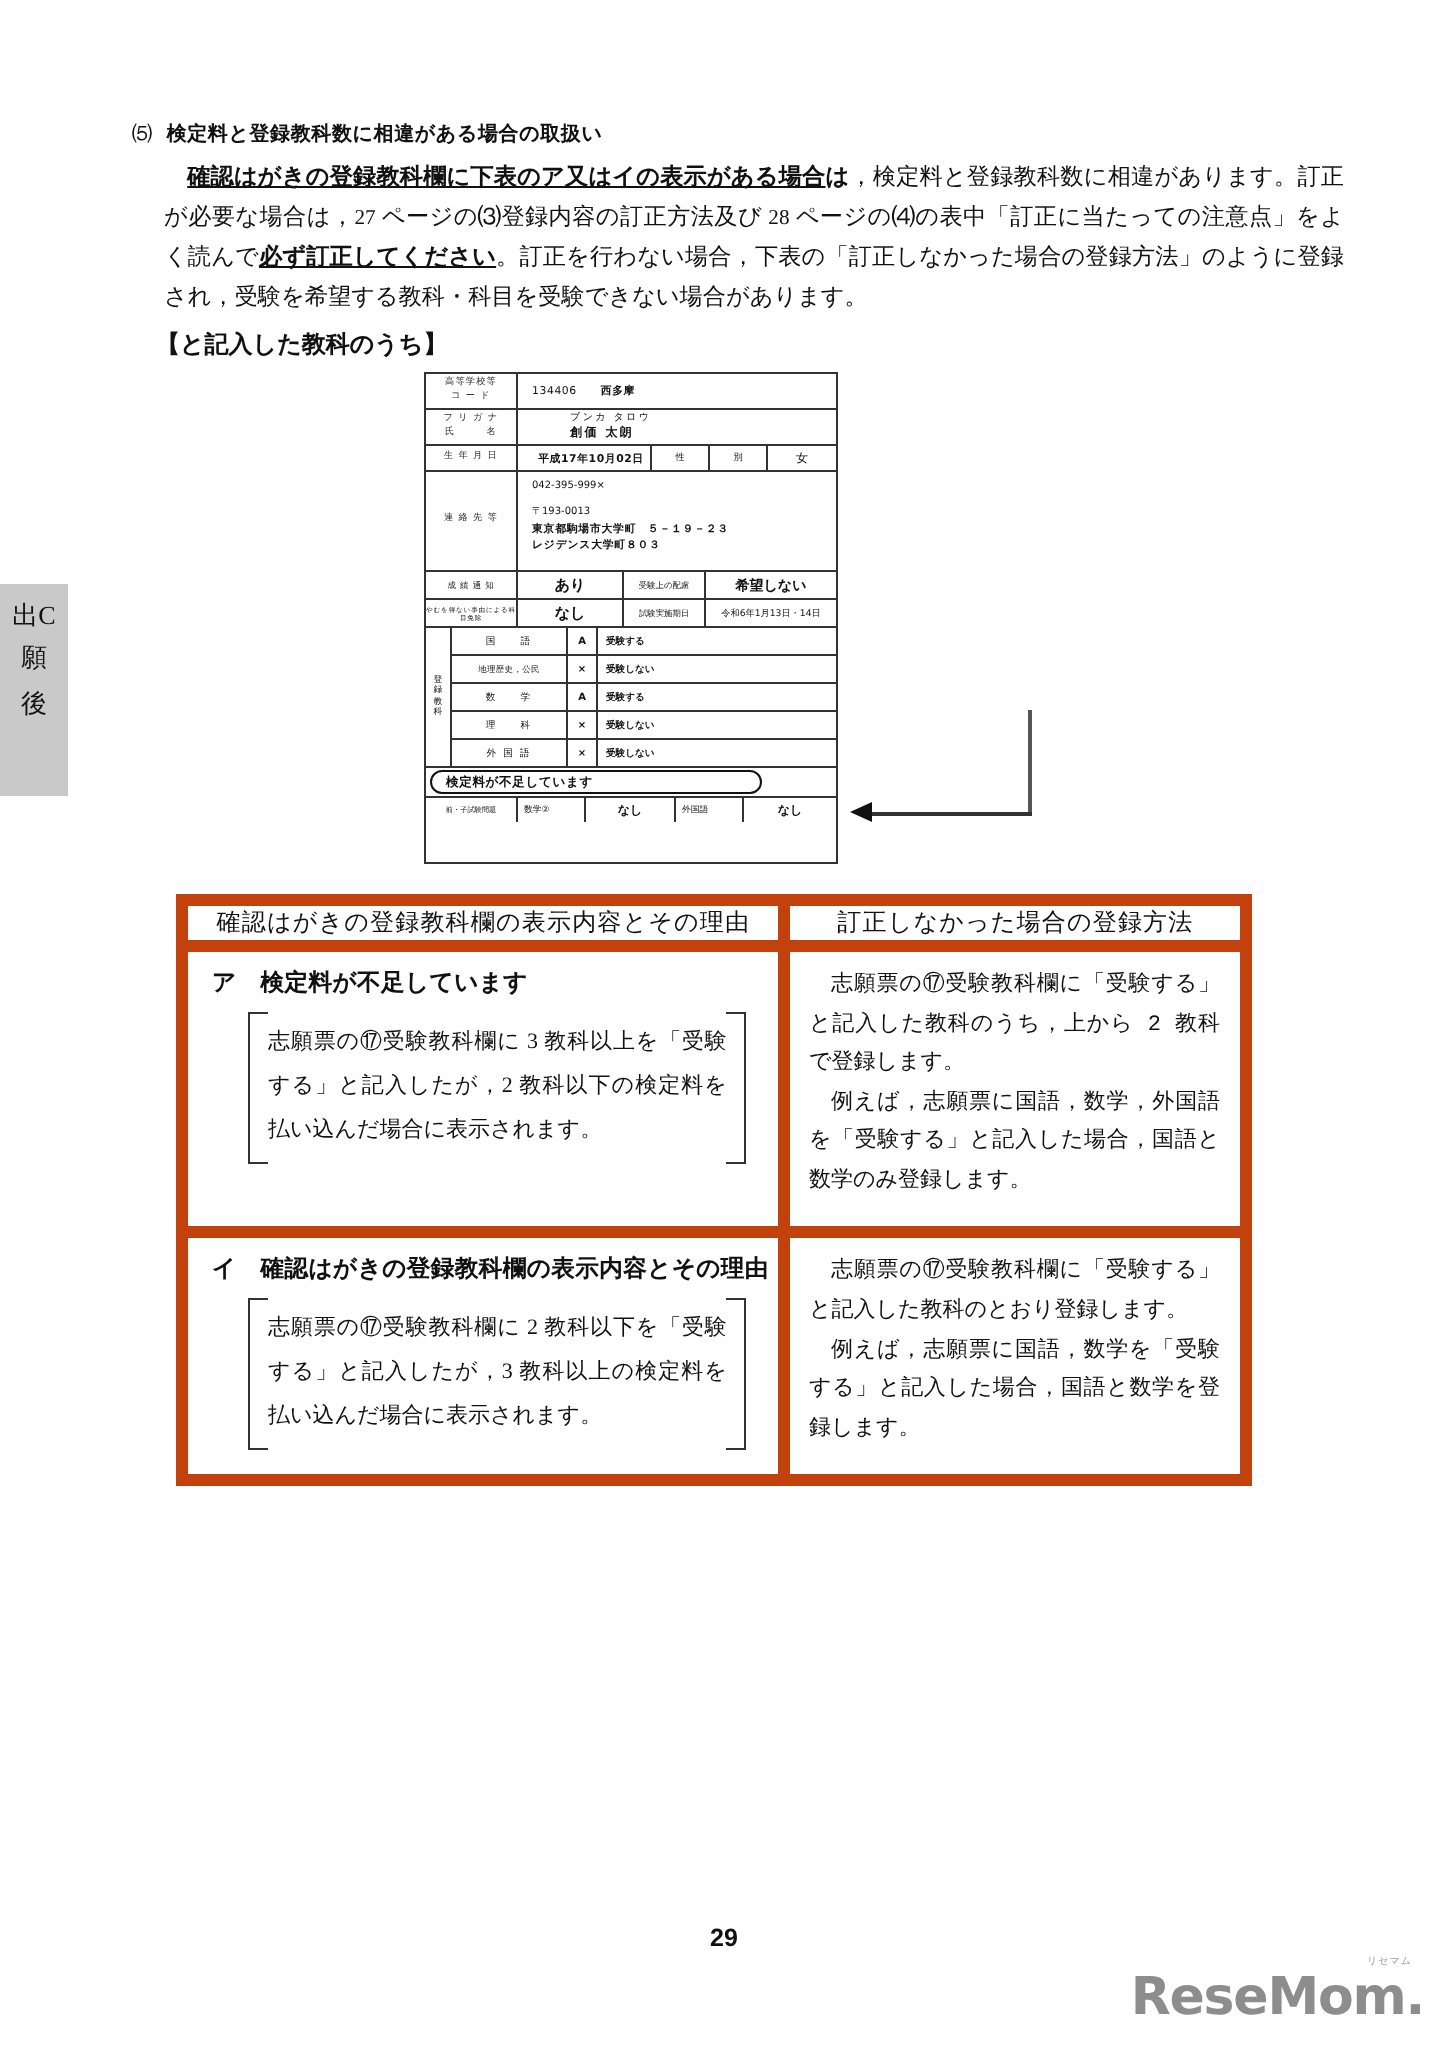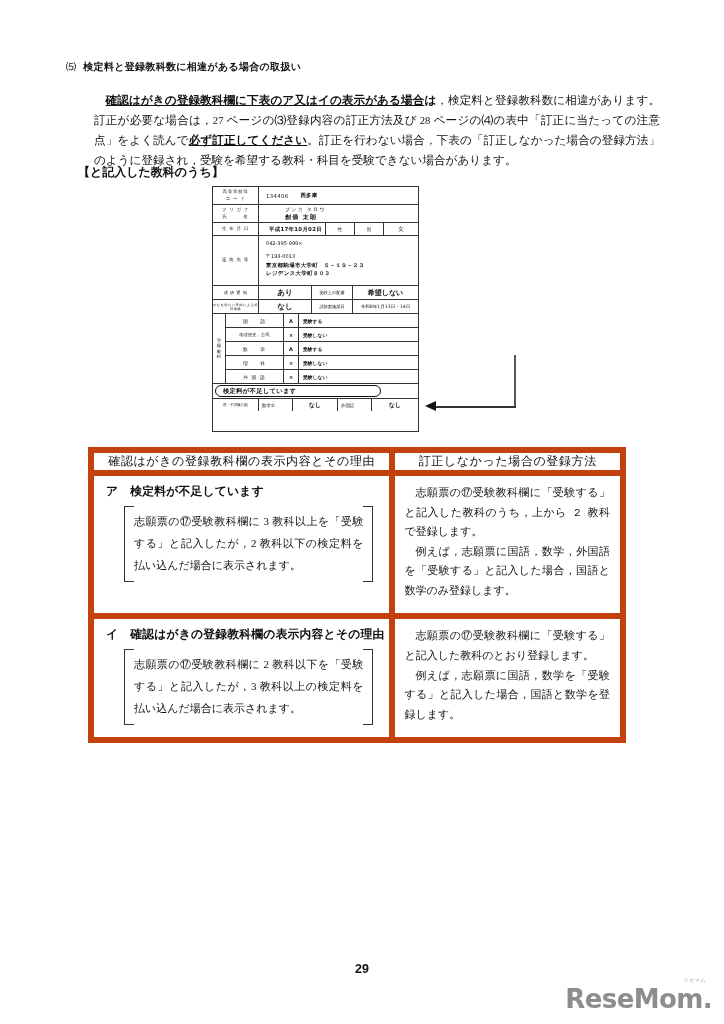--- a/index.html
+++ b/index.html
@@ -24,21 +24,21 @@
   .side-tab .ch{font-size:13px;line-height:1.75;}
 
   
   .sec-head{position:absolute;left:66px;top:60px;font-size:10px;font-weight:bold;letter-spacing:.3px;}
   .sec-head .num{font-weight:normal;margin-right:7px;}
 
   .para{
     position:absolute;left:82px;top:79px;width:590px;
     font-size:11.6px;line-height:1.72;text-align:justify;
   }
-  .para p{margin:12px;text-indent:1em;}
+  .para p{margin:0;text-indent:1em;}
   .b{font-weight:bold;}
   .bu{font-weight:bold;text-decoration:underline;}
   .sm{font-size:10.6px;}
 
   .ex-label{position:absolute;left:78px;top:164px;font-size:12px;font-weight:bold;}
 
   
   .postcard{
     position:absolute;left:212px;top:186px;width:207px;height:246px;
     border:1px solid #333;background:#fff;box-sizing:border-box;
@@ -155,20 +155,27 @@
   }
   .wm .ruby{
     position:absolute;right:6px;top:-7px;font-size:5px;font-weight:normal;color:#9a9a9a;letter-spacing:.5px;
   }
 </style>
 </head>
 <body>
 
 <div class="page">
 
+  <div class="side-tab">
+    <div class="row1">
+      <span>出</span><span>C</span>
+    </div>
+    <div class="ch">願</div>
+    <div class="ch">後</div>
+  </div>
 
   <div class="sec-head">
     <span class="num">⑸</span><span>検定料と登録教科数に相違がある場合の取扱い</span>
   </div>
 
   <div class="para">
     <p><span class="bu">確認はがきの登録教科欄に下表のア又はイの表示がある場合</span><span class="b">は</span>，検定料と登録教科数に相違があります。訂正が必要な場合は，<span class="sm">27</span> ページの⑶登録内容の訂正方法及び <span class="sm">28</span> ページの⑷の表中「訂正に当たっての注意点」をよく読んで<span class="bu">必ず訂正してください</span>。訂正を行わない場合，下表の「訂正しなかった場合の登録方法」のように登録され，受験を希望する教科・科目を受験できない場合があります。</p>
   </div>
 
   <div class="ex-label">【と記入した教科のうち】</div>

